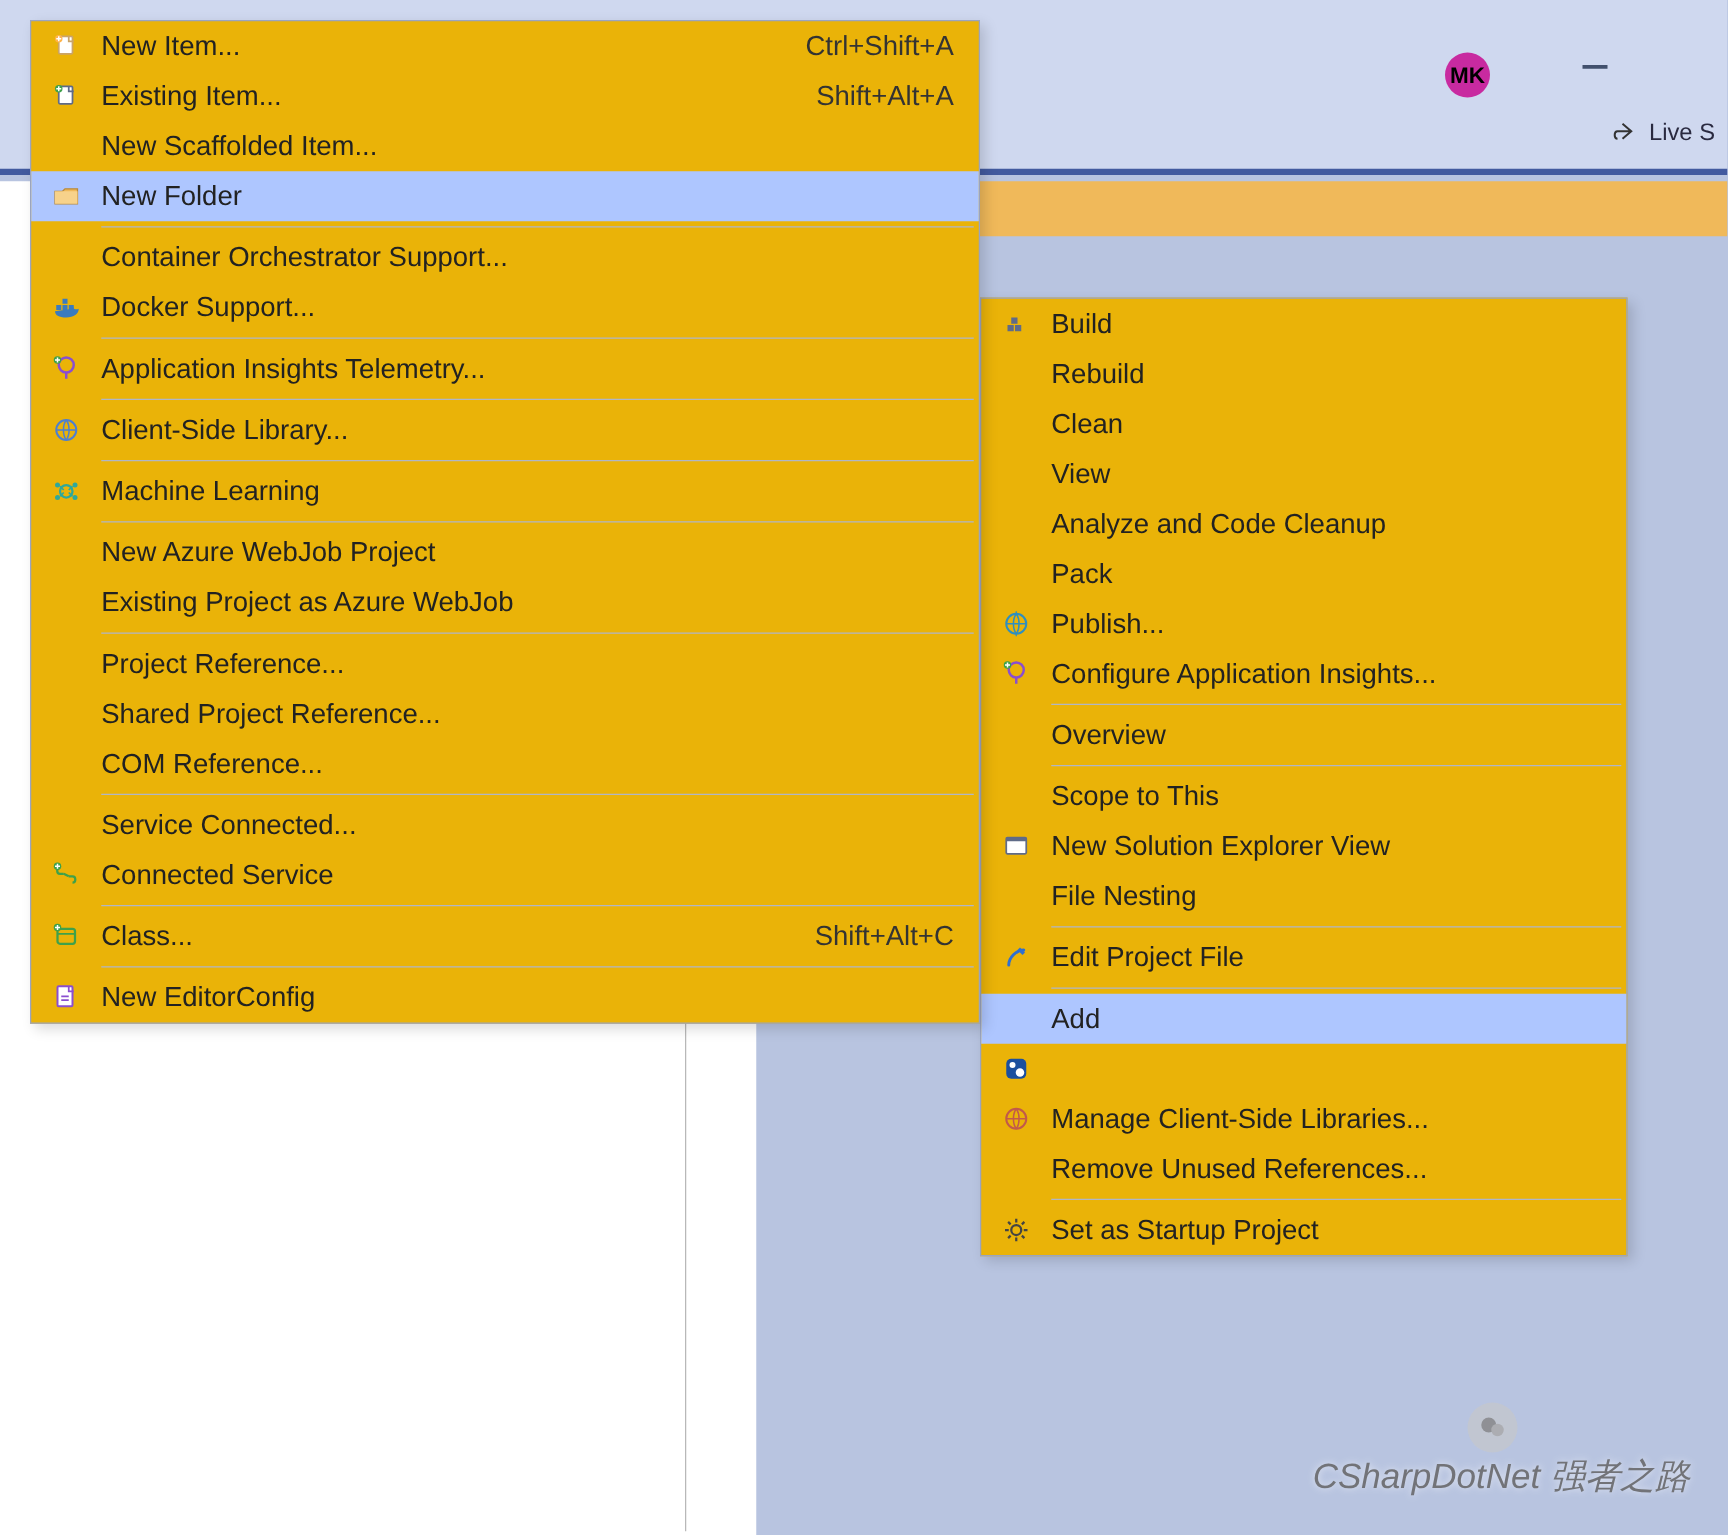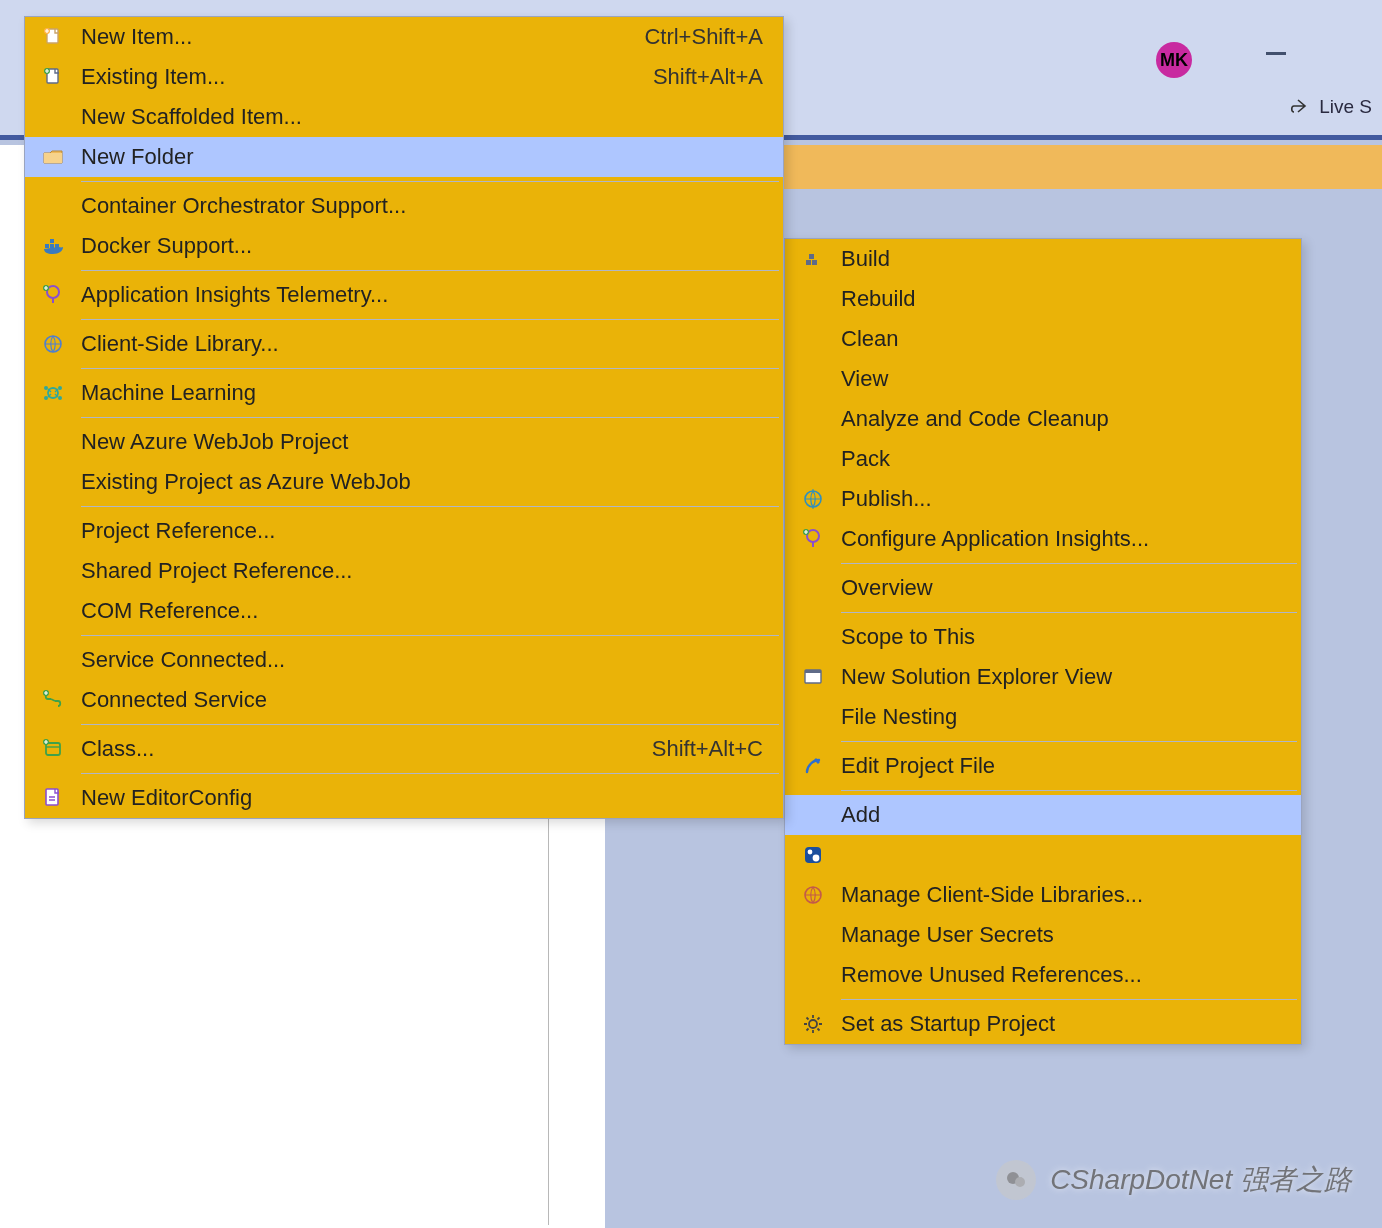--- a/index.html
+++ b/index.html
@@ -123,20 +123,21 @@
     position: absolute;
     right: 30px;
     bottom: 28px;
     display: flex;
     align-items: center;
     color: #666;
     font-size: 28px;
     font-style: italic;
     opacity: 0.85;
     text-shadow: 0 0 6px rgba(255,255,255,0.8);
+    flex-direction: column;
   }
   .watermark .wm-icon {
     width: 40px; height: 40px;
     border-radius: 50%;
     background: rgba(200,200,200,0.7);
     margin-right: 14px;
     display:flex;align-items:center;justify-content:center;
     color:#555;
   }
   svg { display: block; }
@@ -264,24 +265,20 @@
       <span class="iconcell">
         <svg width="24" height="24" viewBox="0 0 24 24">
           <circle cx="12" cy="12" r="8" fill="none" stroke="#c25a4a" stroke-width="1.6"></circle>
           <path d="M4 12h16M12 4c3 4 3 12 0 16M12 4c-3 4-3 12 0 16" fill="none" stroke="#c25a4a" stroke-width="1.2"></path>
         </svg>
       </span>
       <span class="label">Manage Client-Side Libraries...</span>
     </div>
     <div class="item">
       <span class="iconcell"></span>
-      <span class="label">Manage User Secrets</span>
-    </div>
-    <div class="item">
-      <span class="iconcell"></span>
       <span class="label">Remove Unused References...</span>
     </div>
     <div class="sep"></div>
     <div class="item">
       <span class="iconcell">
         <svg width="24" height="24" viewBox="0 0 24 24">
           <circle cx="12" cy="12" r="4" fill="none" stroke="#444" stroke-width="1.8"></circle>
           <path d="M12 3v3M12 18v3M3 12h3M18 12h3M5.5 5.5l2 2M16.5 16.5l2 2M18.5 5.5l-2 2M7.5 16.5l-2 2" stroke="#444" stroke-width="1.8"></path>
         </svg>
       </span>

